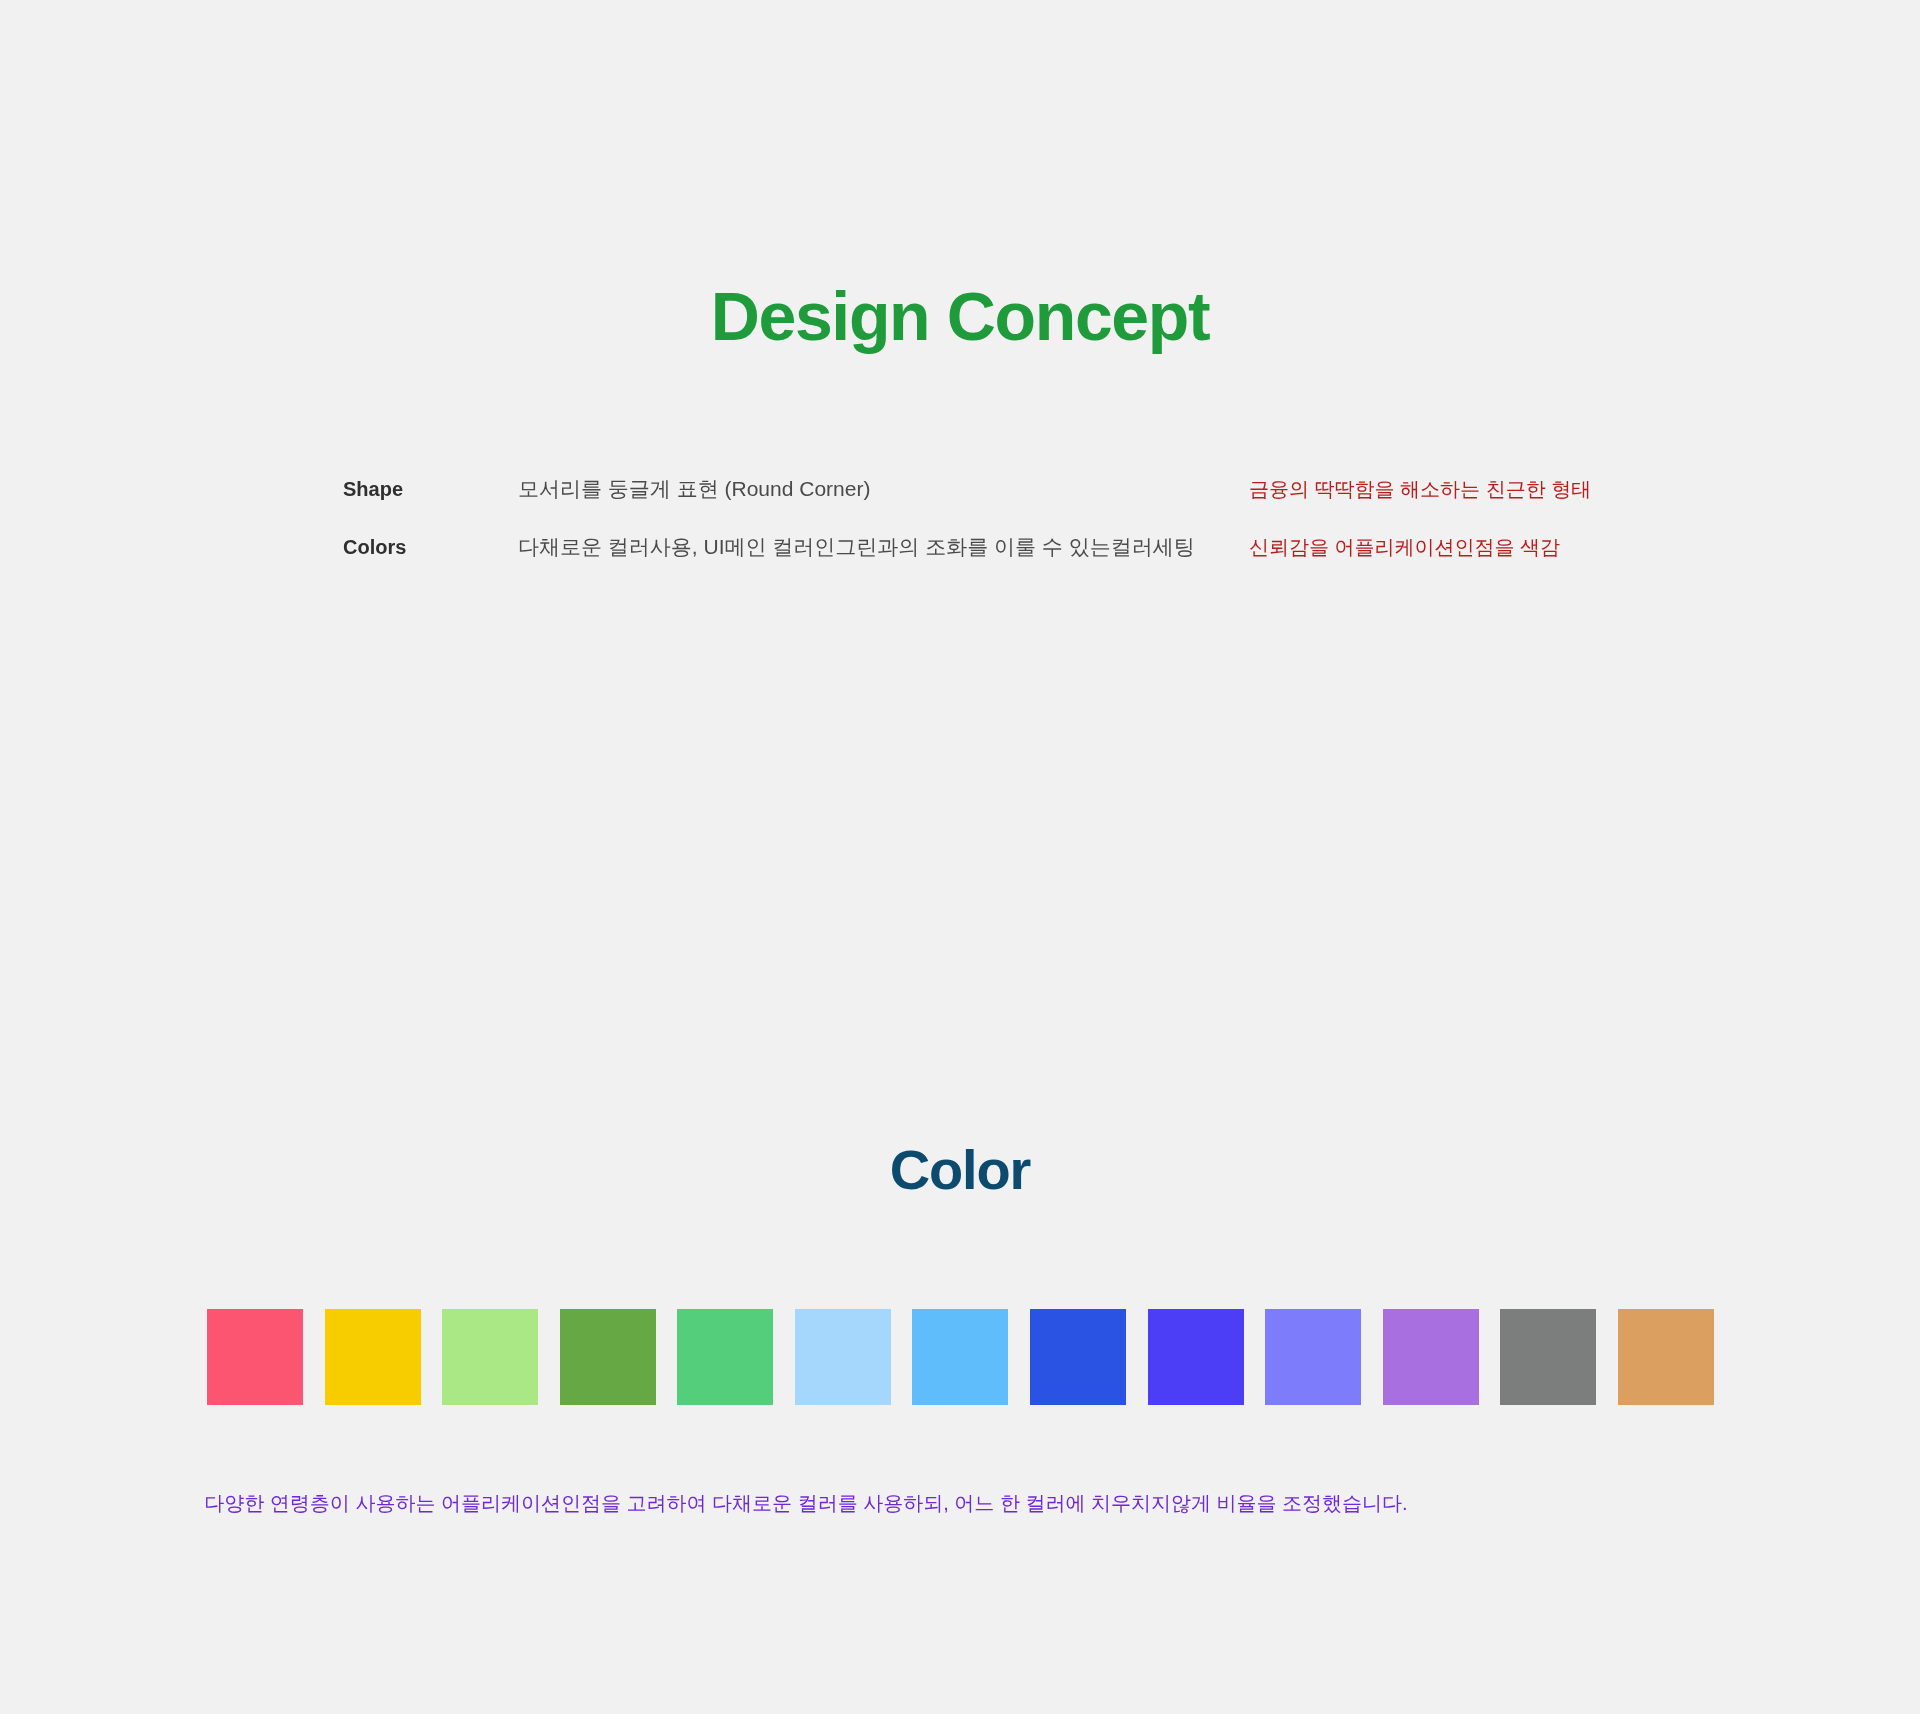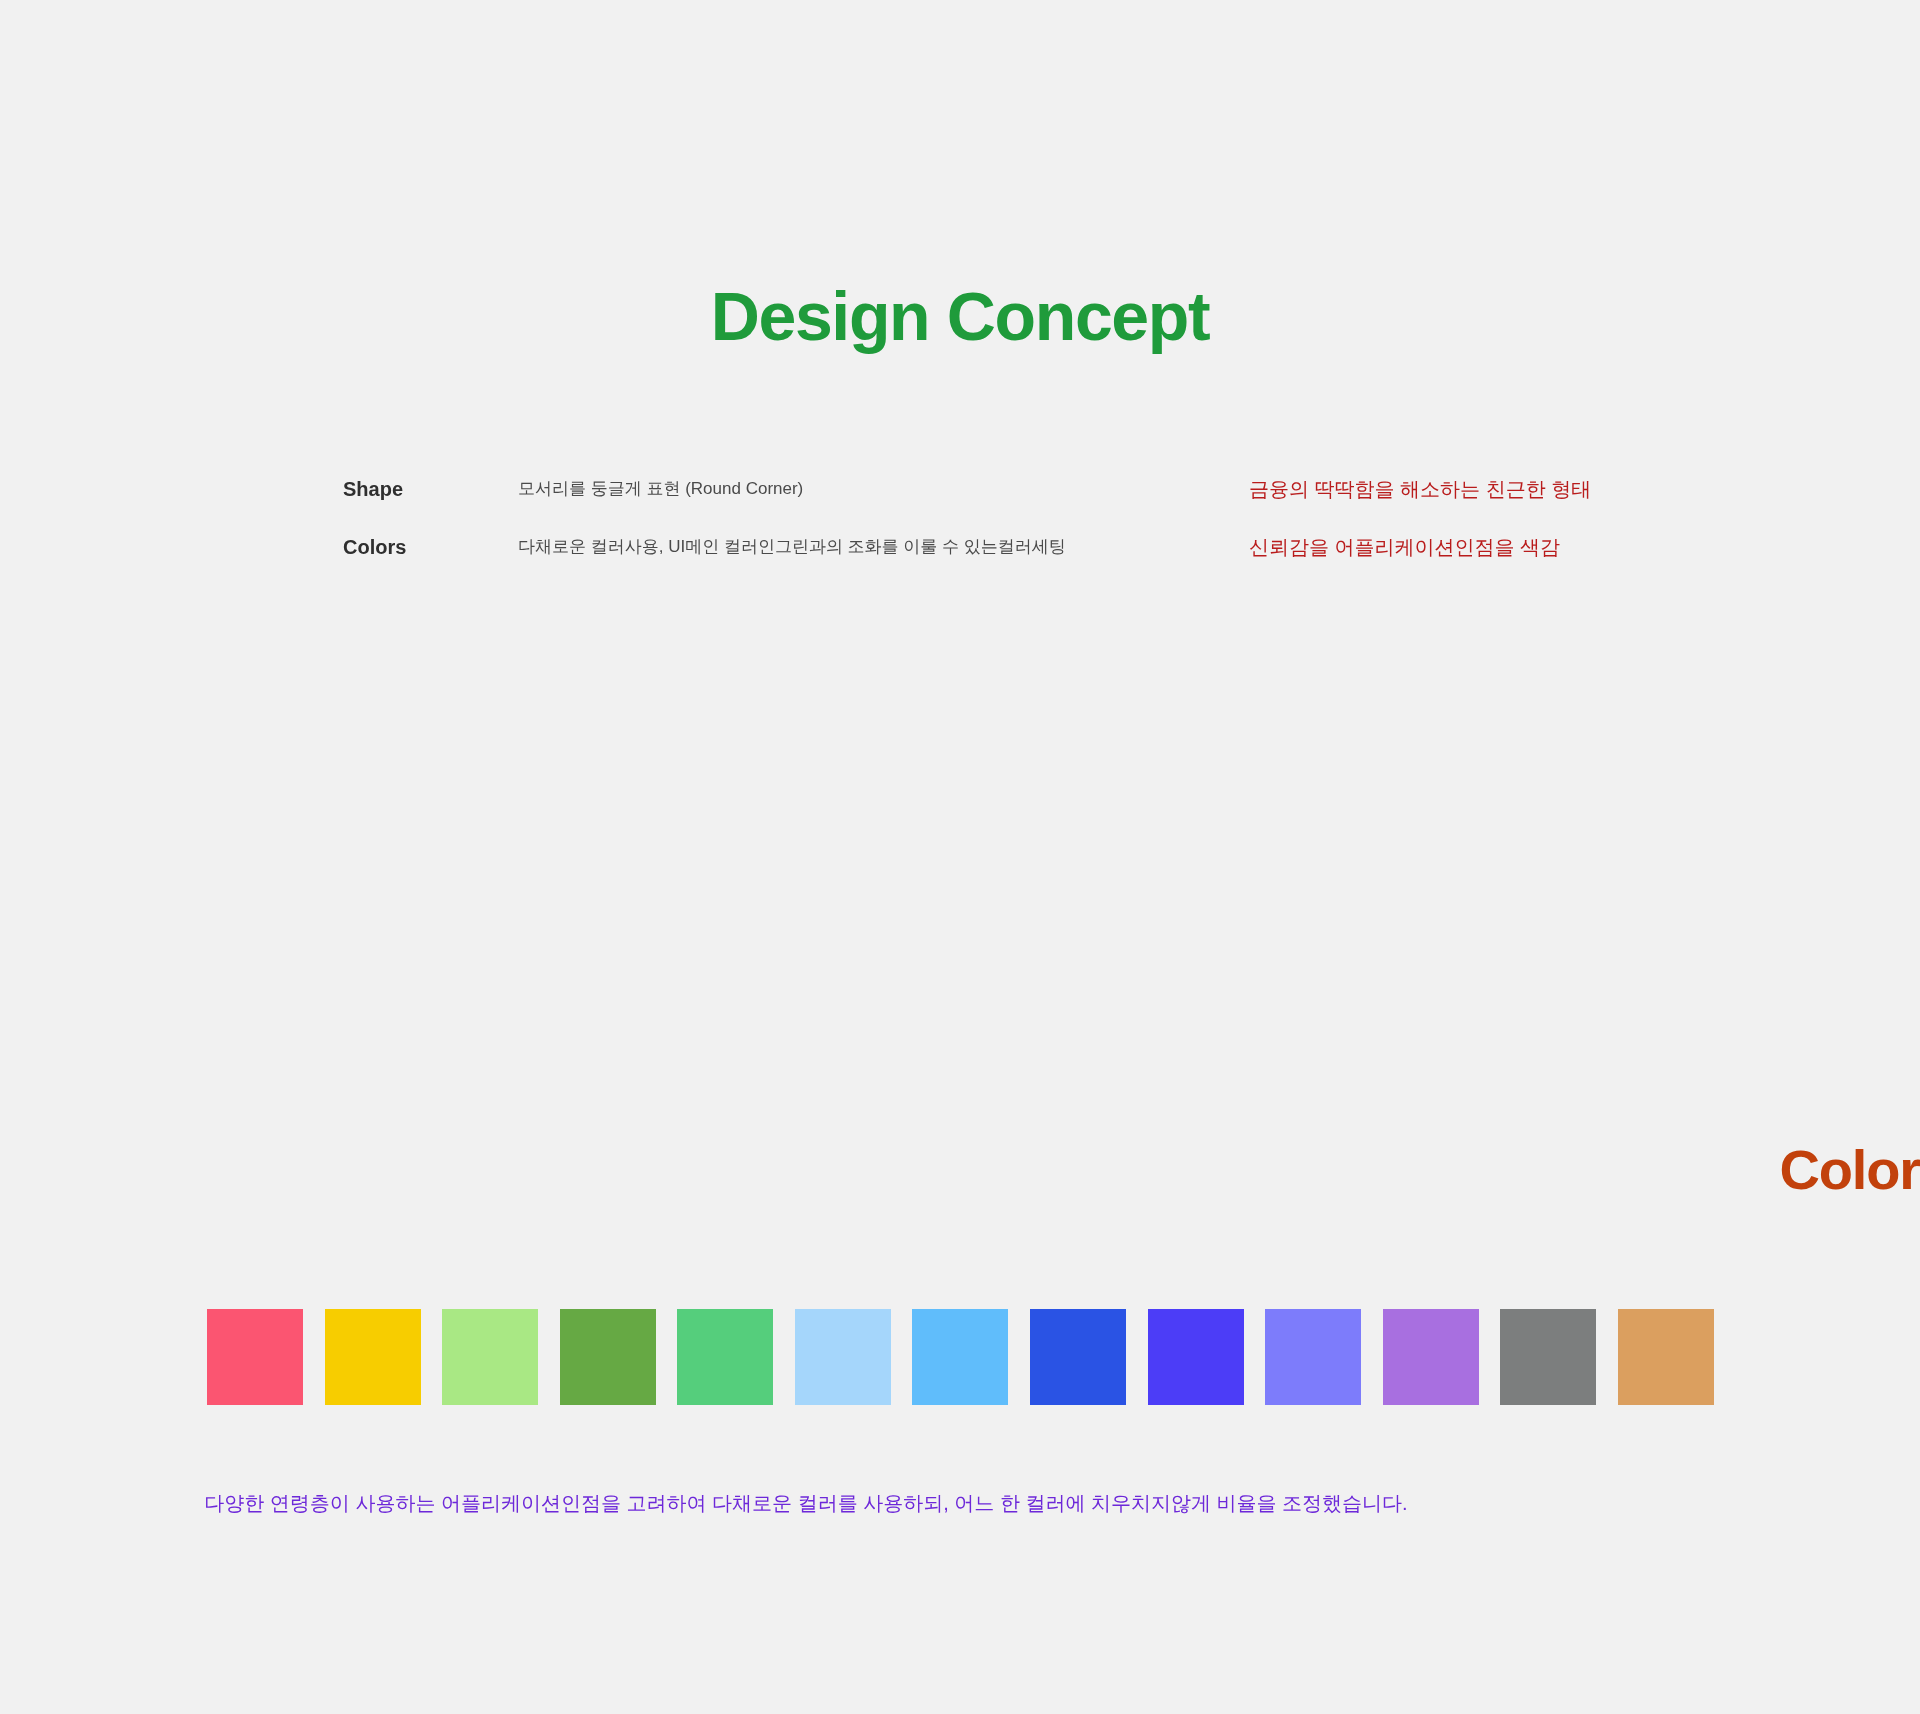--- a/index.html
+++ b/index.html
@@ -65,21 +65,21 @@
     font-size: 20px;
     font-weight: 700;
     color: #2f2f2f;
     line-height: 26px;
     white-space: nowrap;
   }
   .spec-main {
     position: absolute;
     left: 175px;
     top: 0;
-    font-size: 17px;
+    font-size: 21px;
     font-weight: 400;
     color: #4a4a4a;
     line-height: 26px;
     white-space: nowrap;
   }
   .spec-note {
     position: absolute;
     left: 882px;
     top: 0;
     font-size: 20px;
@@ -137,21 +137,21 @@
 
     <div class="spec-row">
       <div class="spec-label">Colors</div>
       <div class="spec-main">다채로운 컬러사용, UI메인 컬러인그린과의 조화를 이룰 수 있는컬러세팅</div>
       <div class="spec-note">신뢰감을 어플리케이션인점을 색감</div>
     </div>
 
 
   </div>
 
-  <h1 class="section-title color" style="color: #c2410c; text-align: right;">Color</h1>
+  <h1 class="section-title color" style="color: #0c4a6e;">Color</h1>
 
   <div class="palette">
       <div class="swatch" style="background-color: rgb(251, 85, 113);"></div>
       <div class="swatch" style="background-color: rgb(247, 205, 0);"></div>
       <div class="swatch" style="background-color: rgb(169, 232, 132);"></div>
       <div class="swatch" style="background-color: rgb(102, 169, 68);"></div>
       <div class="swatch" style="background-color: rgb(85, 206, 124);"></div>
       <div class="swatch" style="background-color: rgb(165, 214, 251);"></div>
       <div class="swatch" style="background-color: rgb(96, 189, 251);"></div>
       <div class="swatch" style="background-color: rgb(42, 83, 228);"></div>

